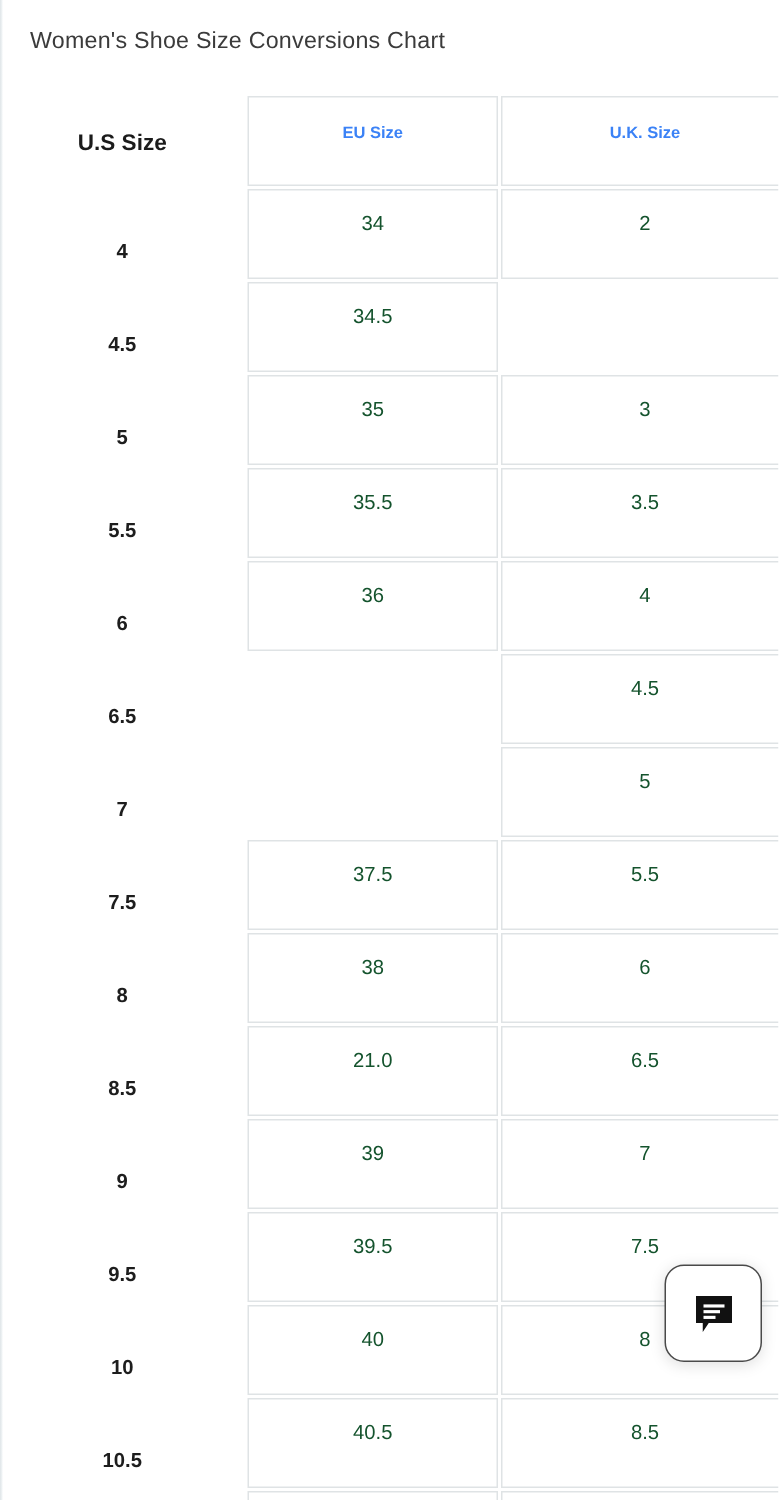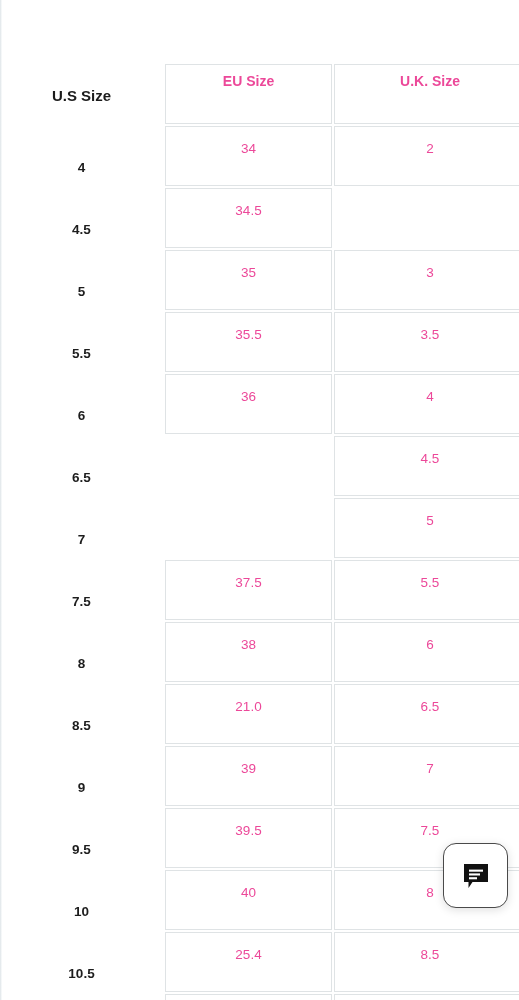--- a/index.html
+++ b/index.html
@@ -93,27 +93,27 @@
   .col-uk { left: 334px; width: 192px; }
 
   .cell-text {
     position: absolute;
     left: 0;
     right: 0;
     top: 14px;
     text-align: center;
     font-size: 13.5px;
     font-weight: 400;
-    color: #ec4899;
+    color: #14532d;
   }
   .size-row.is-header .cell-text {
-    top: 8px;
+    top: 18px;
     font-weight: 700;
-    color: #ec4899;
-    font-size: 14px;
+    color: #3b82f6;
+    font-size: 11px;
   }
 
   
   .chat-button {
     position: absolute;
     left: 443px;
     top: 843px;
     width: 65px;
     height: 65px;
     background: #ffffff;
@@ -128,20 +128,21 @@
   }
   .chat-button svg { display: block; }
 </style>
 </head>
 <body>
 
 <div id="page">
 
   <div class="page-left-edge"></div>
 
+  <div class="chart-title">Women's Shoe Size Conversions Chart</div>
 
   <div class="size-table" id="size-table">
 
   <div class="size-row is-header">
         <div class="col-us is-header">U.S Size</div>
         <div class="col-cell col-eu">
           <div class="cell-text">EU Size</div>
         </div>
         <div class="col-cell col-uk">
           <div class="cell-text">U.K. Size</div>
@@ -251,21 +252,21 @@
         <div class="col-cell col-eu">
           <div class="cell-text">40</div>
         </div>
         <div class="col-cell col-uk">
           <div class="cell-text">8</div>
         </div>
       </div>
       <div class="size-row is-data">
         <div class="col-us">10.5</div>
         <div class="col-cell col-eu">
-          <div class="cell-text">25.4</div>
+          <div class="cell-text">40.5</div>
         </div>
         <div class="col-cell col-uk">
           <div class="cell-text">8.5</div>
         </div>
       </div>
       <div class="size-row is-data">
         <div class="col-us"></div>
         <div class="col-cell col-eu">
           <div class="cell-text"></div>
         </div>

